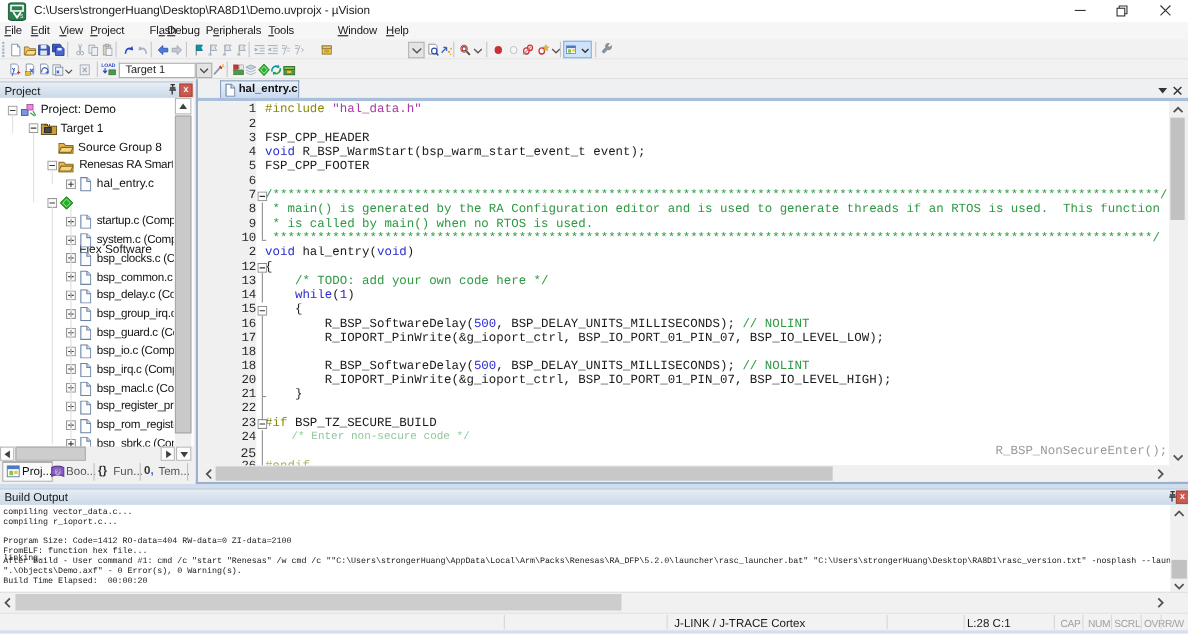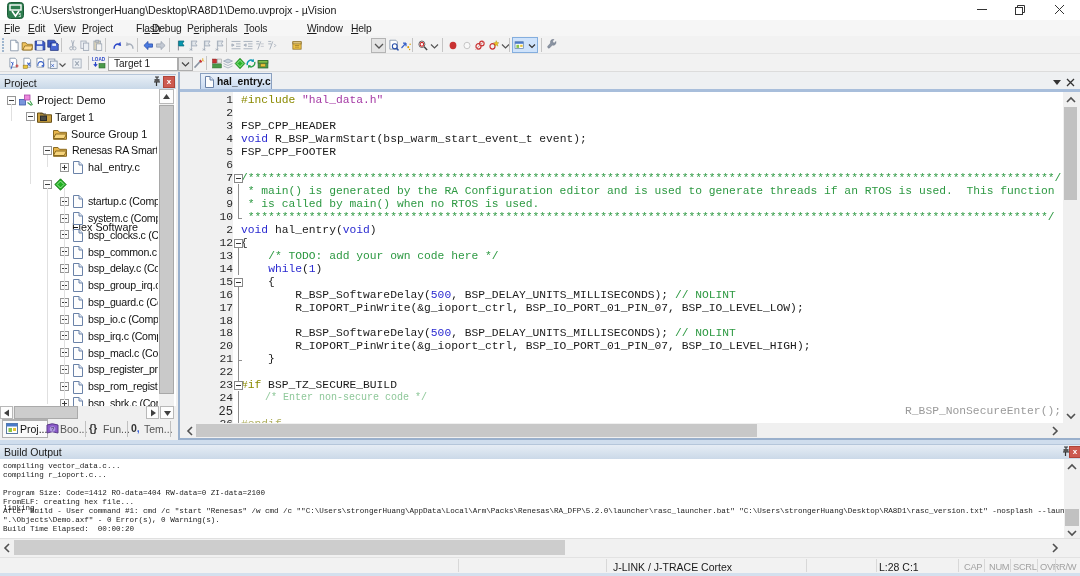--- a/index.html
+++ b/index.html
@@ -295,21 +295,21 @@
 <svg class="abs" style="left:37px;top:110.8px" width="15" height="12" viewBox="0 0 15 12">
     <path d="M0.5 2 h5 l1.5 1.8 h7.5 v7.5 h-14z" fill="#c8a040" stroke="#6a5018"></path>
     <rect x="3.5" y="5" width="6" height="4.5" fill="#4a4a42" stroke="#2a2a2a"></rect>
     <path d="M4 3.5 v-1.5 M6 3.5 v-1.5 M8 3.5 v-1.5" stroke="#222" stroke-width="0.8"></path>
   </svg>
 <div class="abs" style="left:55px;top:110.6px;font-size:10.8px;color:#111;">Target 1</div>
 <svg class="abs" style="left:53.0px;top:128.2px" width="14" height="12" viewBox="0 0 14 12">
     <path d="M0.5 2.5 h4.5 l1.5 1.8 h7 v7 h-13z" fill="#e8b64c" stroke="#8a6a20"></path>
     <path d="M0.5 10.5 l2.2-4.5 h10.8 l-2.2 4.5z" fill="#f6d47c" stroke="#8a6a20"></path>
   </svg>
-<div class="abs" style="left:71px;top:127.5px;font-size:10.8px;color:#111;">Source Group 1</div>
+<div class="abs" style="left:71px;top:127.5px;font-size:10.8px;color:#111;">Source Group 8</div>
 <svg class="abs" style="left:43.0px;top:146.1px" width="9" height="9" viewBox="0 0 9 9">
     <rect x="0.5" y="0.5" width="8" height="8" fill="#fcfcfc" stroke="#969696"></rect>
     <line x1="2" y1="4.5" x2="7" y2="4.5" stroke="#3c3c3c"></line>
   </svg>
 <svg class="abs" style="left:53.0px;top:145.1px" width="14" height="12" viewBox="0 0 14 12">
     <path d="M0.5 2.5 h4.5 l1.5 1.8 h7 v7 h-13z" fill="#e8b64c" stroke="#8a6a20"></path>
     <path d="M0.5 10.5 l2.2-4.5 h10.8 l-2.2 4.5z" fill="#f6d47c" stroke="#8a6a20"></path>
   </svg>
 <div class="abs" style="left:72px;top:144.4px;font-size:10.6px;color:#111;letter-spacing:-0.25px;white-space:nowrap;width:85px;overflow:hidden;">Renesas RA Smart Configurator</div>
 <svg class="abs" style="left:60.0px;top:162.9px" width="9" height="9" viewBox="0 0 9 9">
@@ -619,21 +619,21 @@
 <svg class="abs" style="left:1060px;top:446px" width="11" height="11" viewBox="0 0 11 11">
     <path d="M4 1 h4 M6 1 v5 M3 6 h6 M5.5 6 v4" stroke="#333" stroke-width="1.2" fill="none"></path>
     <rect x="3.5" y="3" width="5" height="3" fill="#555"></rect>
   </svg>
 <div class="abs" style="left:1069px;top:445.5px;width:12px;height:12px;background:#cd5a50;border:1px solid #b04438;color:#fff;font-size:8px;text-align:center;line-height:10px;font-weight:bold;">x</div>
 <div class="abs" style="left:0;top:459px;width:1064px;height:79px;background:#ffffff;overflow:hidden;">
 <div class="abs mono" style="left:3px;top:2.5px;font-size:7.6px;color:#222;white-space:pre;letter-spacing:-0.04px;">compiling vector_data.c...</div>
 <div class="abs mono" style="left:3px;top:11.5px;font-size:7.6px;color:#222;white-space:pre;letter-spacing:-0.04px;">compiling r_ioport.c...</div>
 <div class="abs mono" style="left:3px;top:20.5px;font-size:7.6px;color:#222;white-space:pre;letter-spacing:-0.04px;margin-top:24px;">linking...</div>
 <div class="abs mono" style="left:3px;top:29.5px;font-size:7.6px;color:#222;white-space:pre;letter-spacing:-0.04px;">Program Size: Code=1412 RO-data=404 RW-data=0 ZI-data=2100</div>
-<div class="abs mono" style="left:3px;top:38.5px;font-size:7.6px;color:#222;white-space:pre;letter-spacing:-0.04px;">FromELF: creating hex file...</div>
+<div class="abs mono" style="left:3px;top:38.5px;font-size:7.6px;color:#222;white-space:pre;letter-spacing:-0.04px;">FromELF: function hex file...</div>
 <div class="abs mono" style="left:3px;top:47.5px;font-size:7.6px;color:#222;white-space:pre;letter-spacing:-0.04px;">After Build - User command #1: cmd /c "start "Renesas" /w cmd /c ""C:\Users\strongerHuang\AppData\Local\Arm\Packs\Renesas\RA_DFP\5.2.0\launcher\rasc_launcher.bat" "C:\Users\strongerHuang\Desktop\RA8D1\rasc_version.txt" -nosplash --launch "C:\Users</div>
 <div class="abs mono" style="left:3px;top:56.5px;font-size:7.6px;color:#222;white-space:pre;letter-spacing:-0.04px;">".\Objects\Demo.axf" - 0 Error(s), 0 Warning(s).</div>
 <div class="abs mono" style="left:3px;top:65.5px;font-size:7.6px;color:#222;white-space:pre;letter-spacing:-0.04px;">Build Time Elapsed:  00:00:20</div>
 </div>
 <div class="abs" style="left:1064px;top:459px;width:16px;height:79px;background:#f0f0f0;"></div>
 <svg class="abs" style="left:1067px;top:463px" width="10" height="8" viewBox="0 0 10 8">
     <path d="M1 6 L5 2 L9 6" fill="none" stroke="#505050" stroke-width="1.6"></path>
   </svg>
 <div class="abs" style="left:1065px;top:509px;width:14px;height:17px;background:#c1c1c1;"></div>
 <svg class="abs" style="left:1067px;top:529px" width="10" height="8" viewBox="0 0 10 8">

